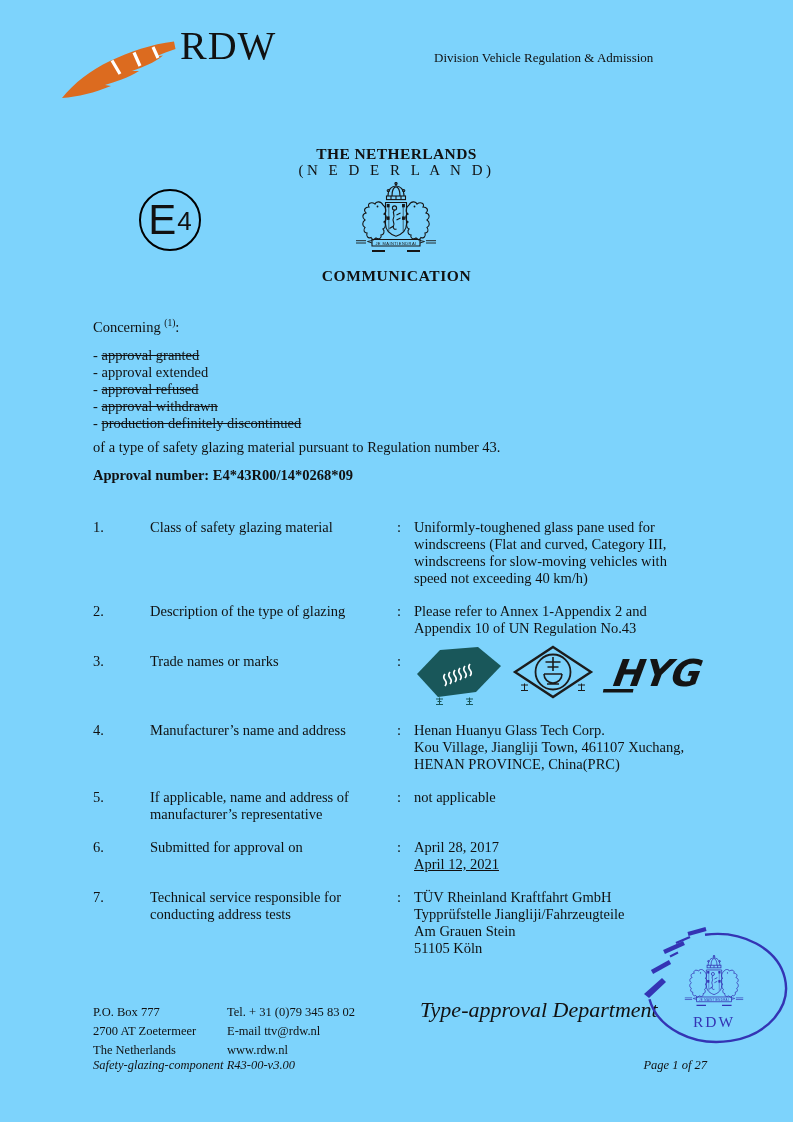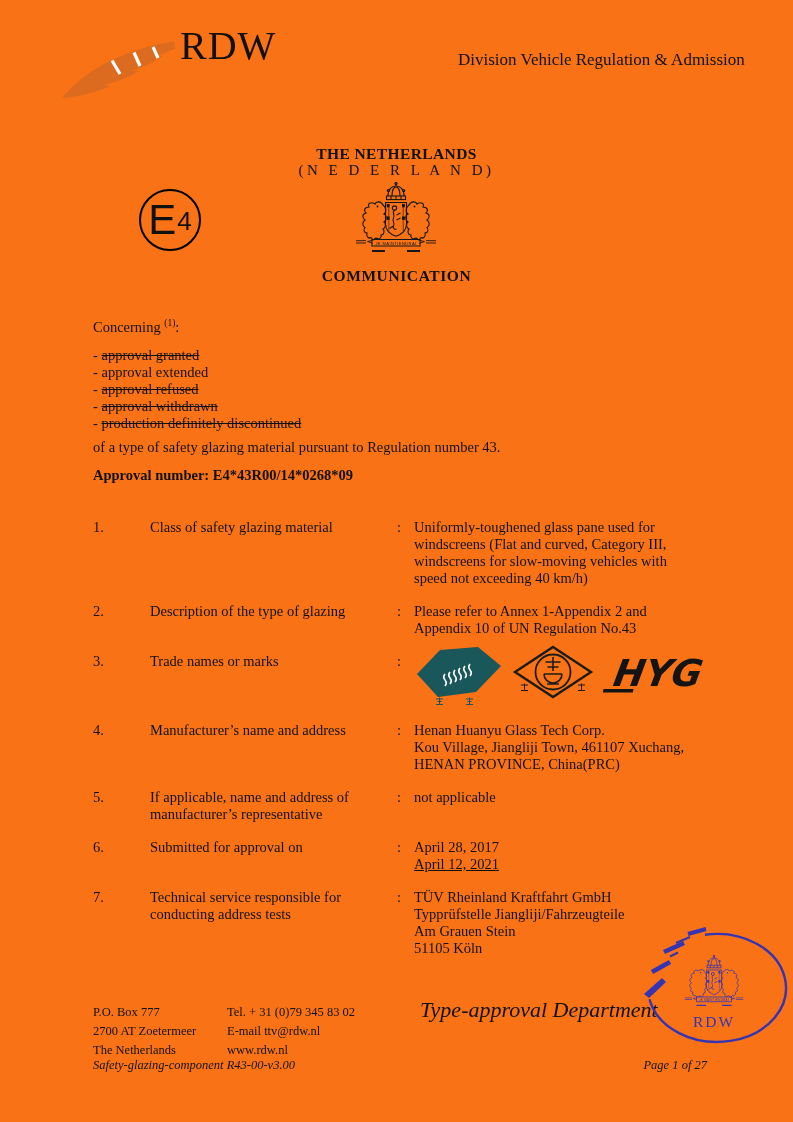--- a/index.html
+++ b/index.html
@@ -1,24 +1,24 @@
 <!DOCTYPE html>
 <html><head>
 <meta charset="utf-8">
 <style>
   html,body{margin:0;padding:0;background:#e9e9e9;}
   .page{
     position:relative; width:793px; height:1122px; margin:0 auto;
-    background:#f97316; outline:1px solid #cfcfcf; overflow:hidden;
+    background:#7dd3fc; outline:1px solid #cfcfcf; overflow:hidden;
     font-family:"Liberation Serif","DejaVu Serif",serif; color:#111;
   }
   .abs{position:absolute;}
   
   .brand-name{left:180px; top:22px; font-size:40px; letter-spacing:1px;}
-  .division{left:458px; top:50px; font-size:17px;}
+  .division{left:434px; top:50px; font-size:13px;}
   
   .country{left:0; right:0; top:145px; text-align:center; font-weight:bold; font-size:15.5px; letter-spacing:.4px;}
   .country-native{left:0; right:0; top:162px; text-align:center; font-size:15px; letter-spacing:3.5px;}
   .doc-type{left:0; right:0; top:267px; text-align:center; font-weight:bold; font-size:15.5px; letter-spacing:.6px;}
   .coat{left:342px; top:182px; color:#161616;}
   
   .emark{left:139px; top:189px; width:62px; height:62px; border:2.2px solid #000; border-radius:50%;
     display:flex; align-items:center; justify-content:center; gap:1px;
     font-family:"Liberation Sans","DejaVu Sans",sans-serif; box-sizing:border-box;}
   .emark .e{font-size:42px; line-height:1;}

